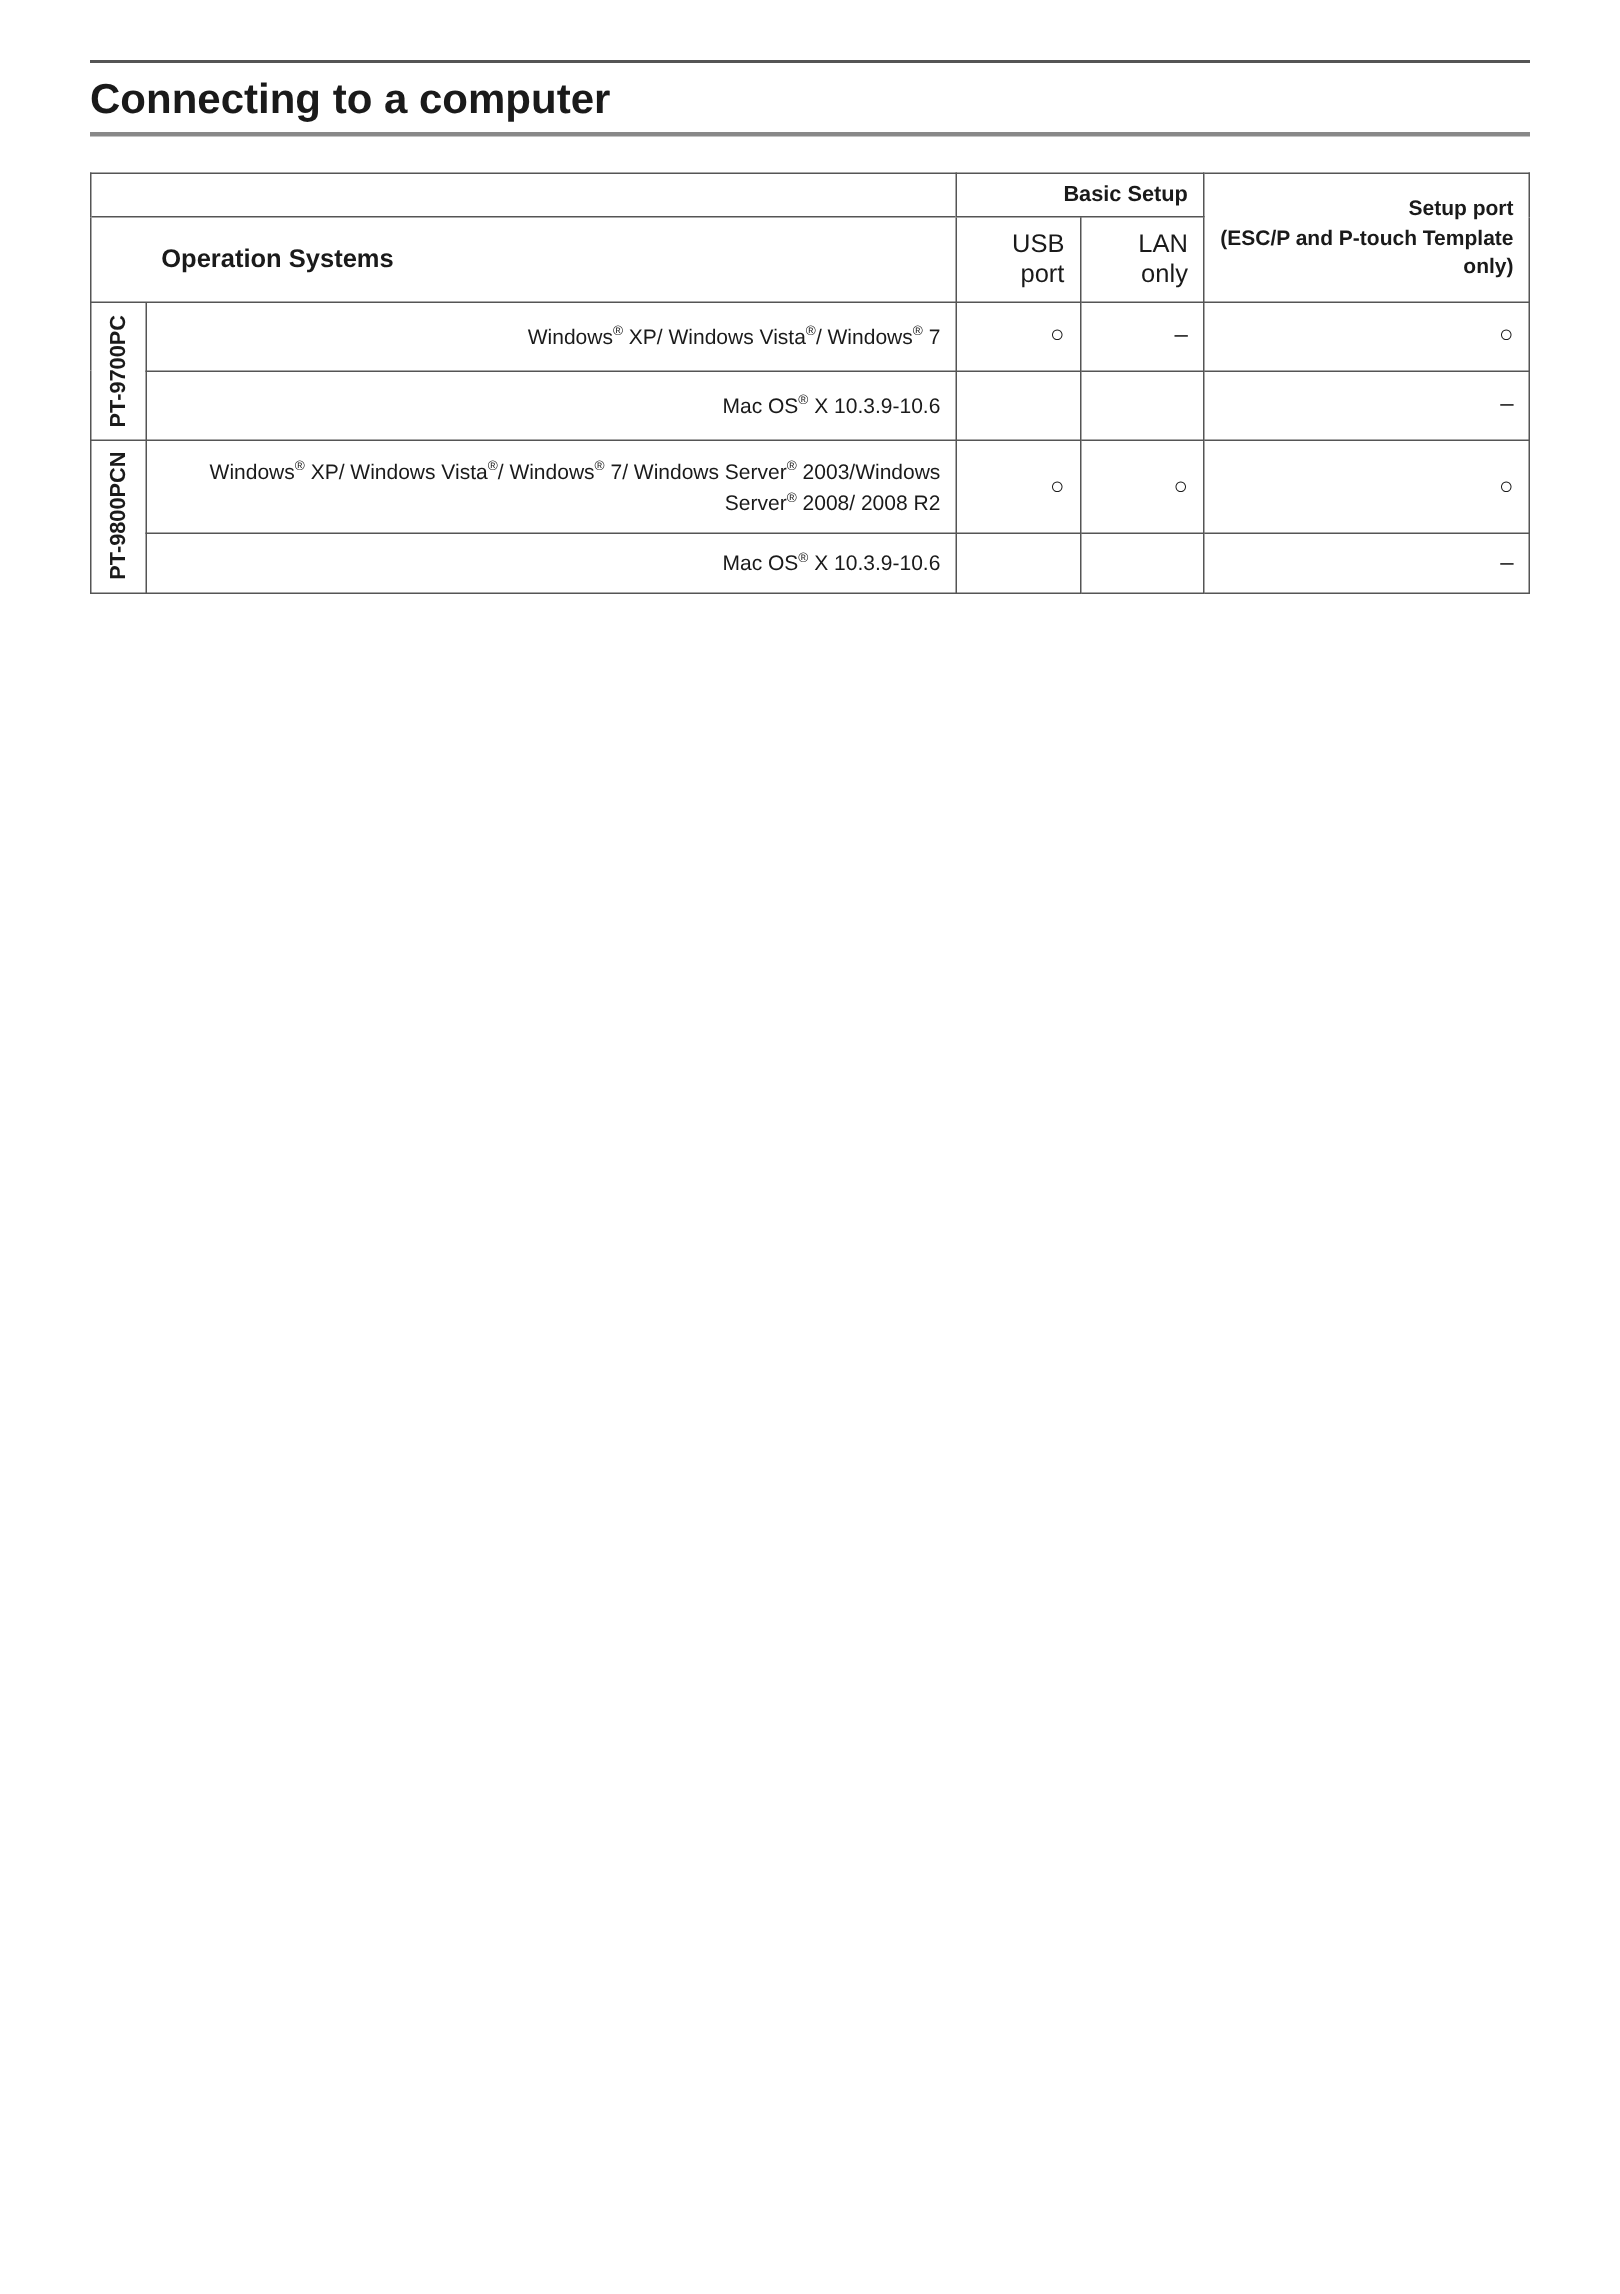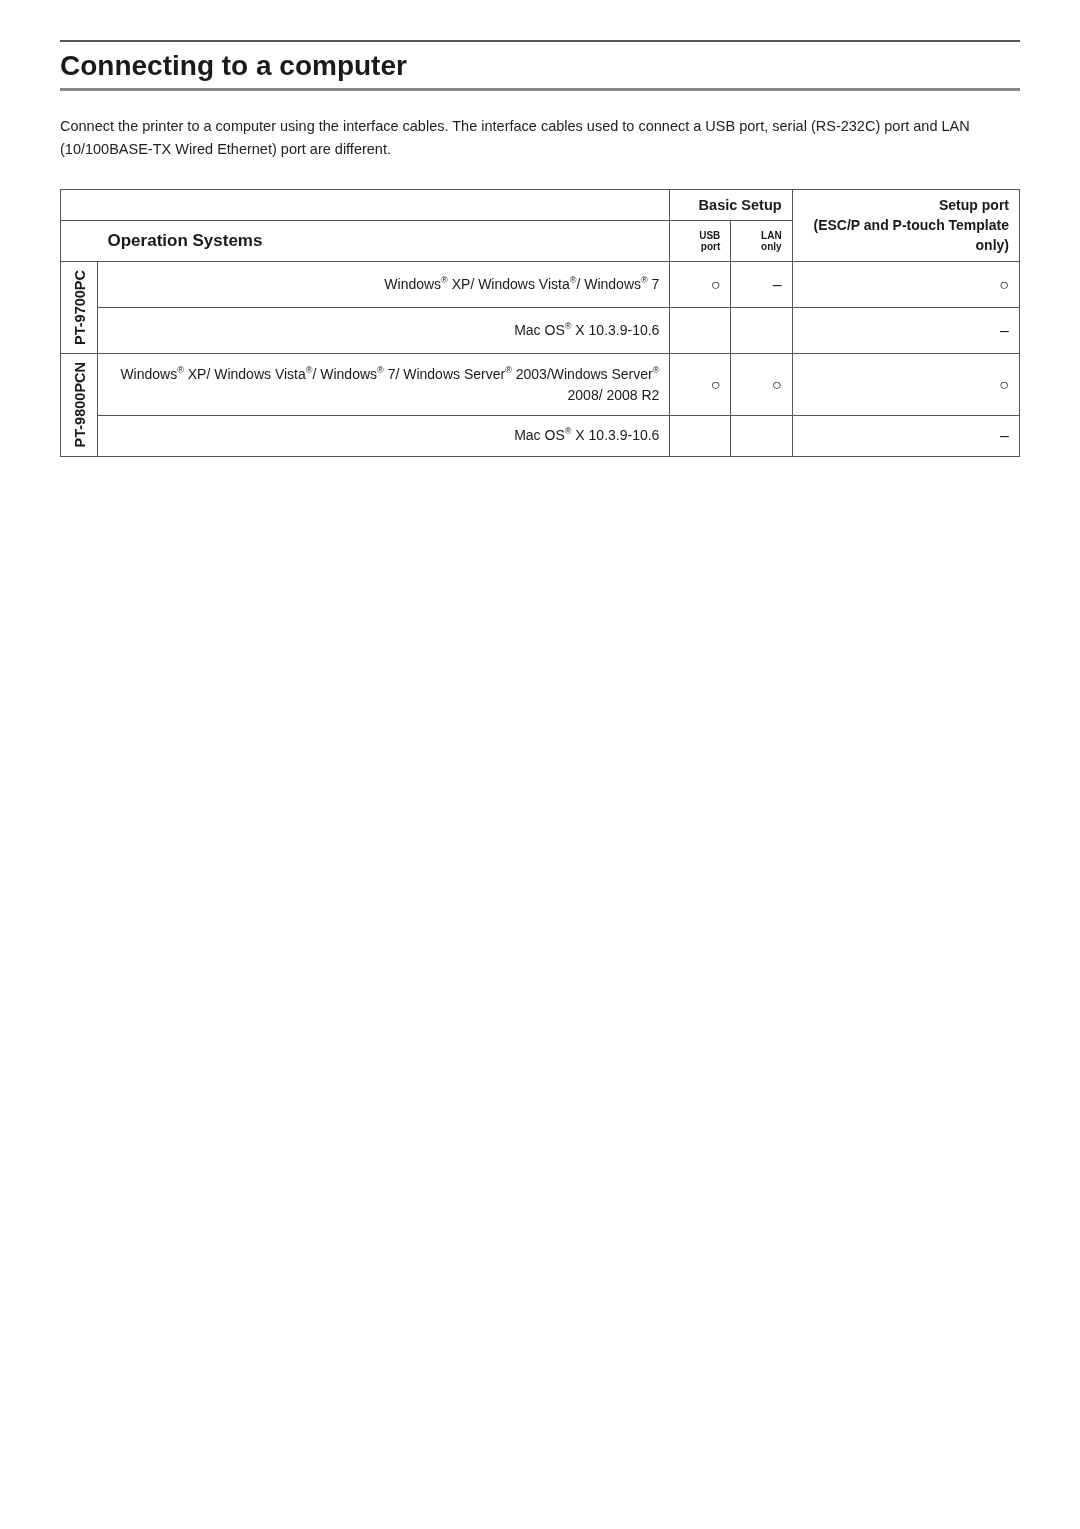--- a/index.html
+++ b/index.html
@@ -86,22 +86,22 @@
 
     .header-row-sub .th-os {
       font-weight: bold;
       text-align: left;
       padding-left: 10px;
       font-size: 17px;
     }
 
     .header-row-sub .th-usb,
     .header-row-sub .th-lan {
-      font-weight: bold;
-      font-size: 10px;
+      font-weight: normal;
+      font-size: 17px;
     }
 
     
     .device-label-cell {
       writing-mode: vertical-rl;
       transform: rotate(180deg);
       font-weight: bold;
       font-size: 14.5px;
       text-align: center;
       white-space: nowrap;
@@ -137,21 +137,20 @@
   </style>
 </head>
 <body>
 
 <div class="page-section">
 
   <div class="section-title-bar">
     <span class="section-title">Connecting to a computer</span>
   </div>
 
-  <p class="intro-text">Connect the printer to a computer using the interface cables. The interface cables used to connect a USB port, serial (RS-232C) port and LAN (10/100BASE-TX Wired Ethernet) port are different.</p>
 
   <table class="compat-table">
     <thead>
       <tr class="header-row-top">
         <th class="th-empty" colspan="1" style="border-right:none; border-bottom: none;"></th>
         <th class="th-empty" colspan="1" style="border-left:none; border-right:1.5px solid #555; border-bottom:none;"></th>
         <th class="th-basic-setup" colspan="2">Basic Setup</th>
         <th class="th-serial" rowspan="2">
           <strong>Setup port</strong><br>
           <span>(ESC/P and P-touch Template only)</span>

